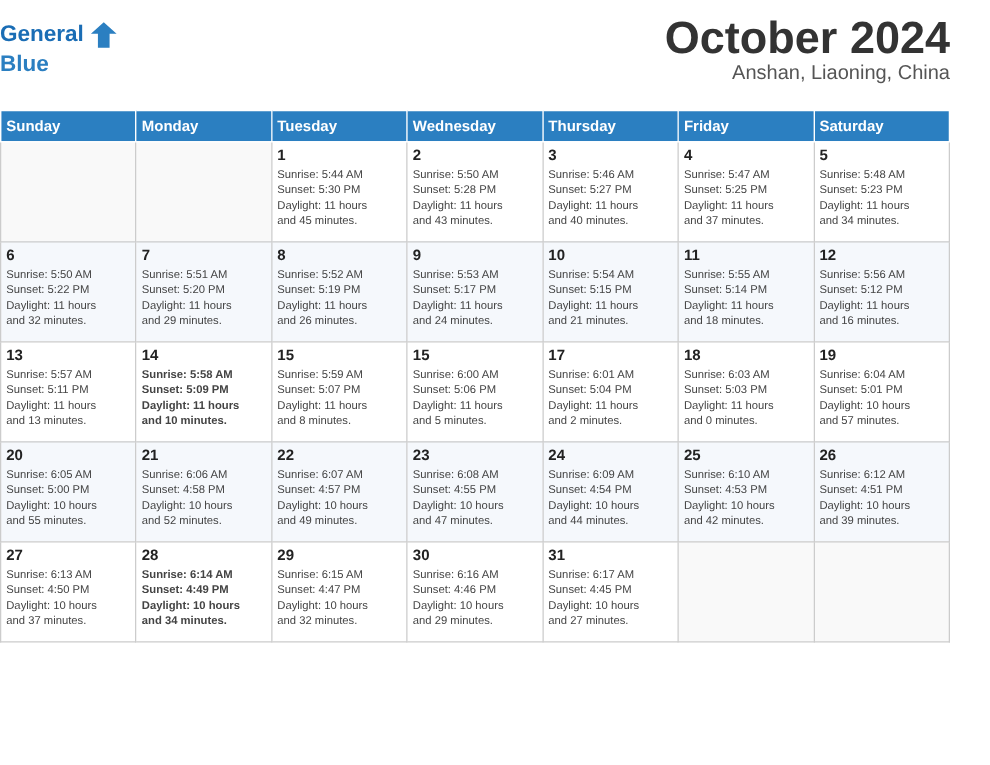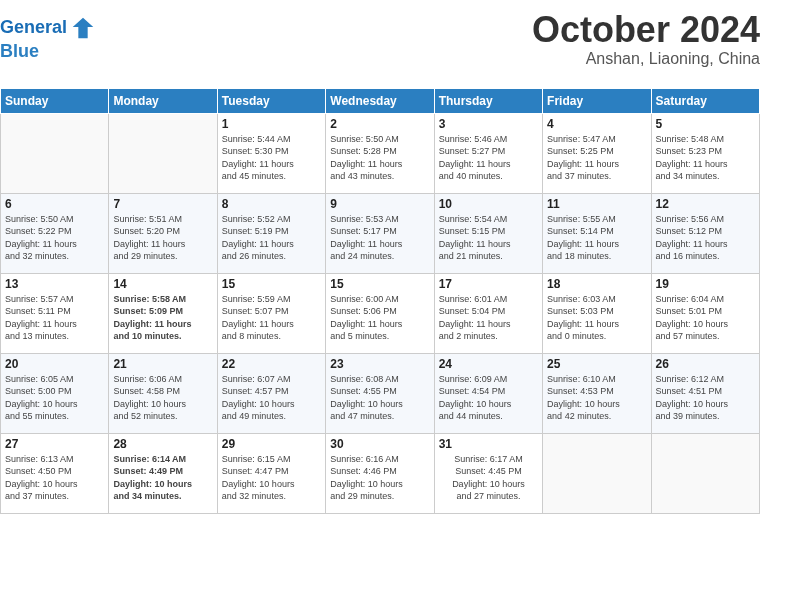--- a/index.html
+++ b/index.html
@@ -351,21 +351,21 @@
           </td>
           <td>
             <span class="day-num">30</span>
             <div class="day-info" style="white-space: pre-line;">Sunrise: 6:16 AM
 Sunset: 4:46 PM
 Daylight: 10 hours
 and 29 minutes.</div>
           </td>
           <td>
             <span class="day-num">31</span>
-            <div class="day-info" style="white-space: pre-line; text-align: center;">Sunrise: 6:17 AM
+            <div class="day-info" style="white-space: pre-line;">Sunrise: 6:17 AM
 Sunset: 4:45 PM
 Daylight: 10 hours
 and 27 minutes.</div>
           </td>
           <td class="empty"></td>
           <td class="empty"></td>
         </tr>
       </tbody>
   </table>
 </div>

